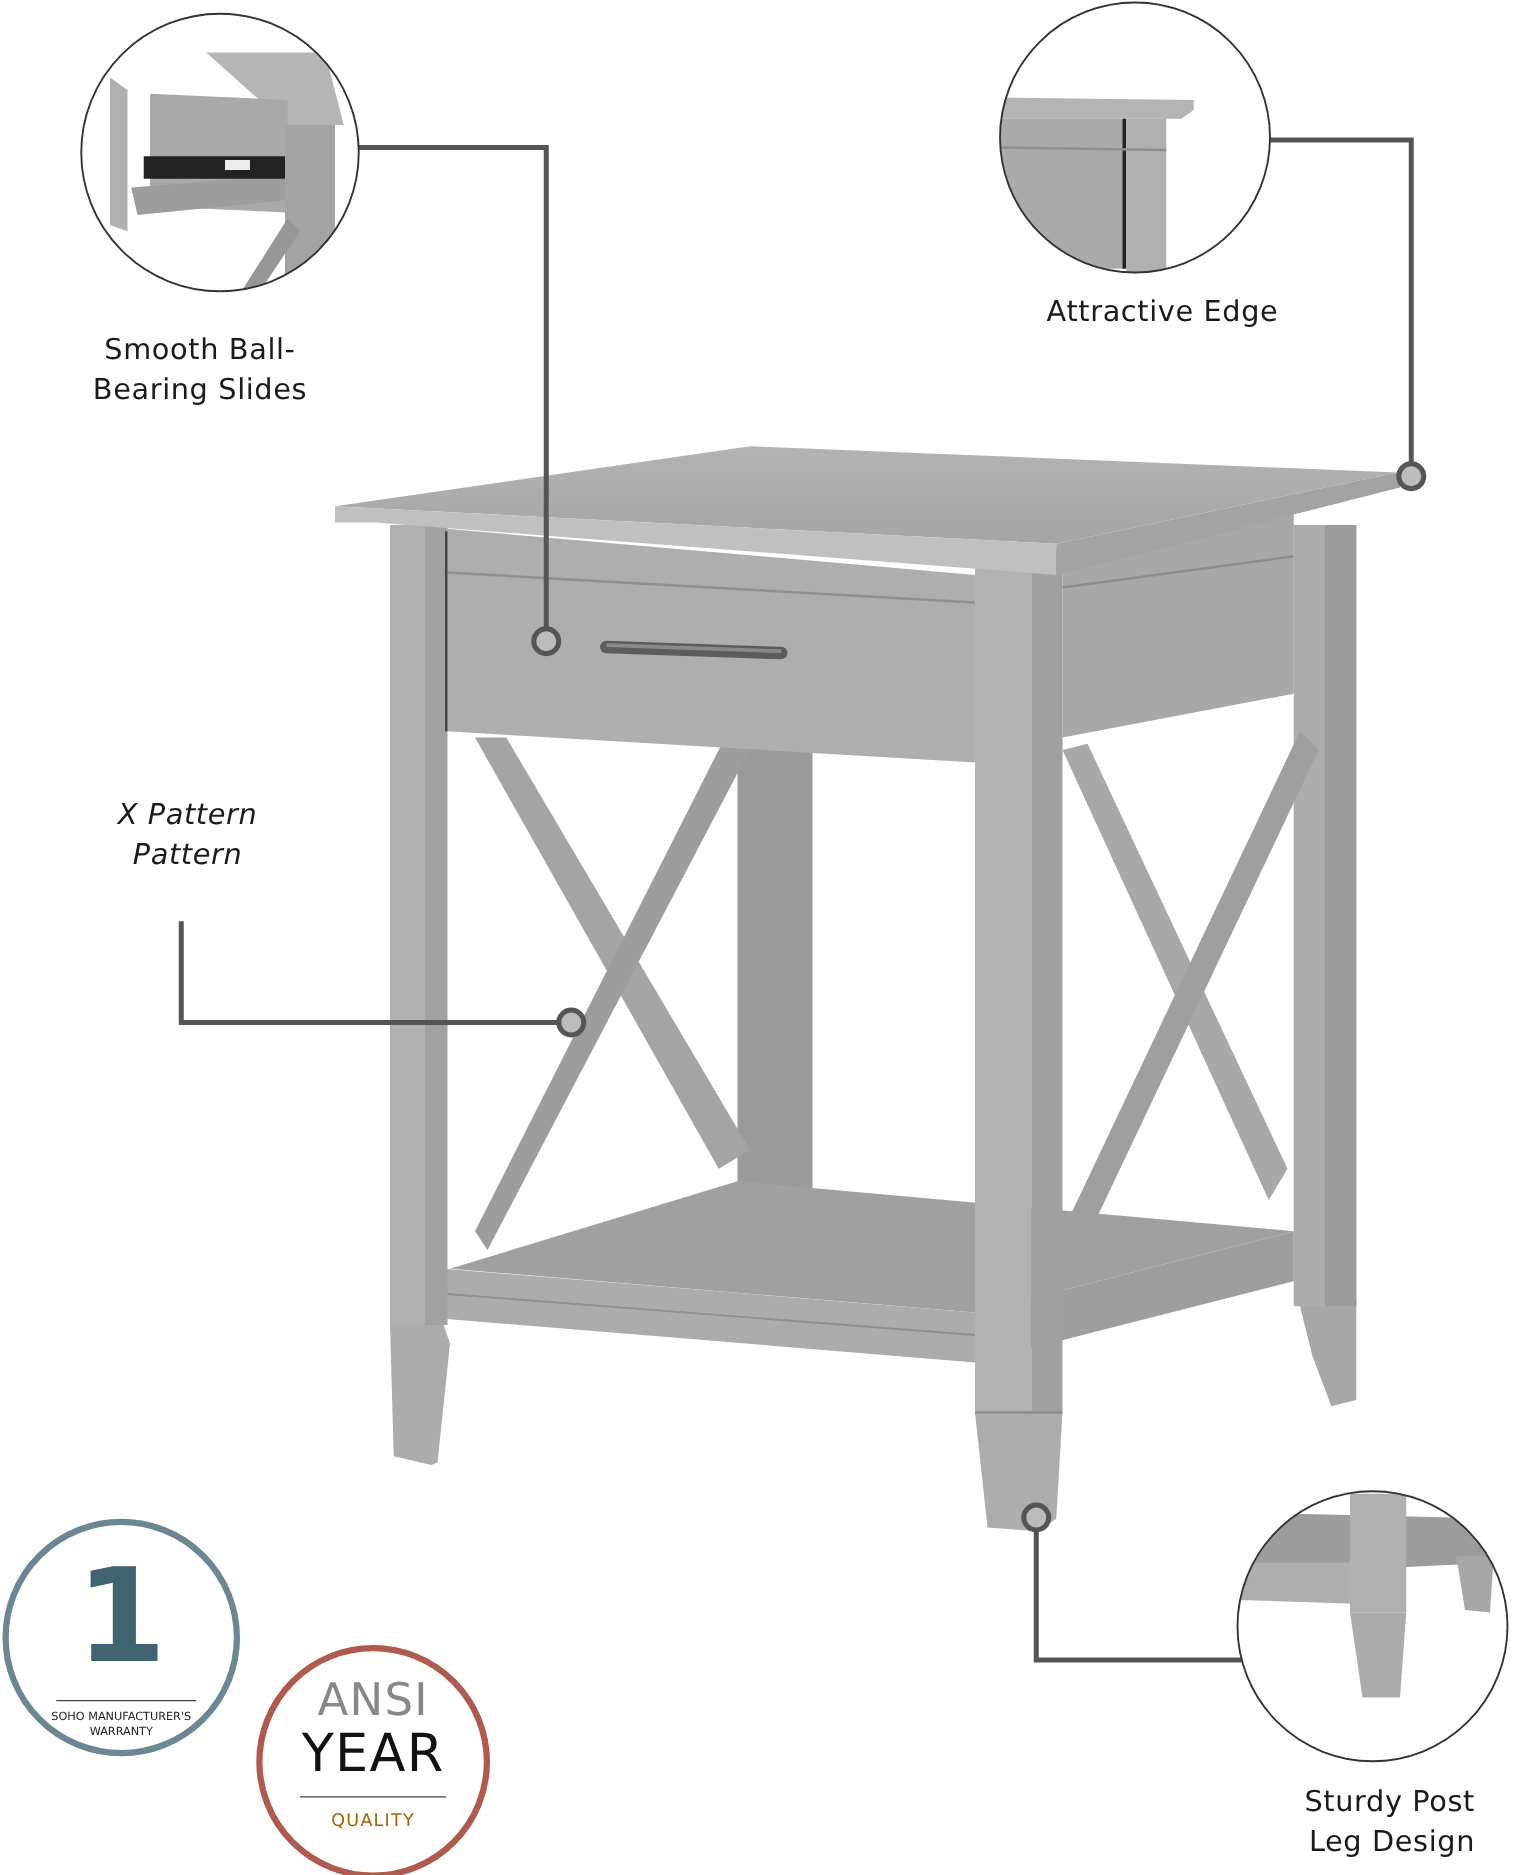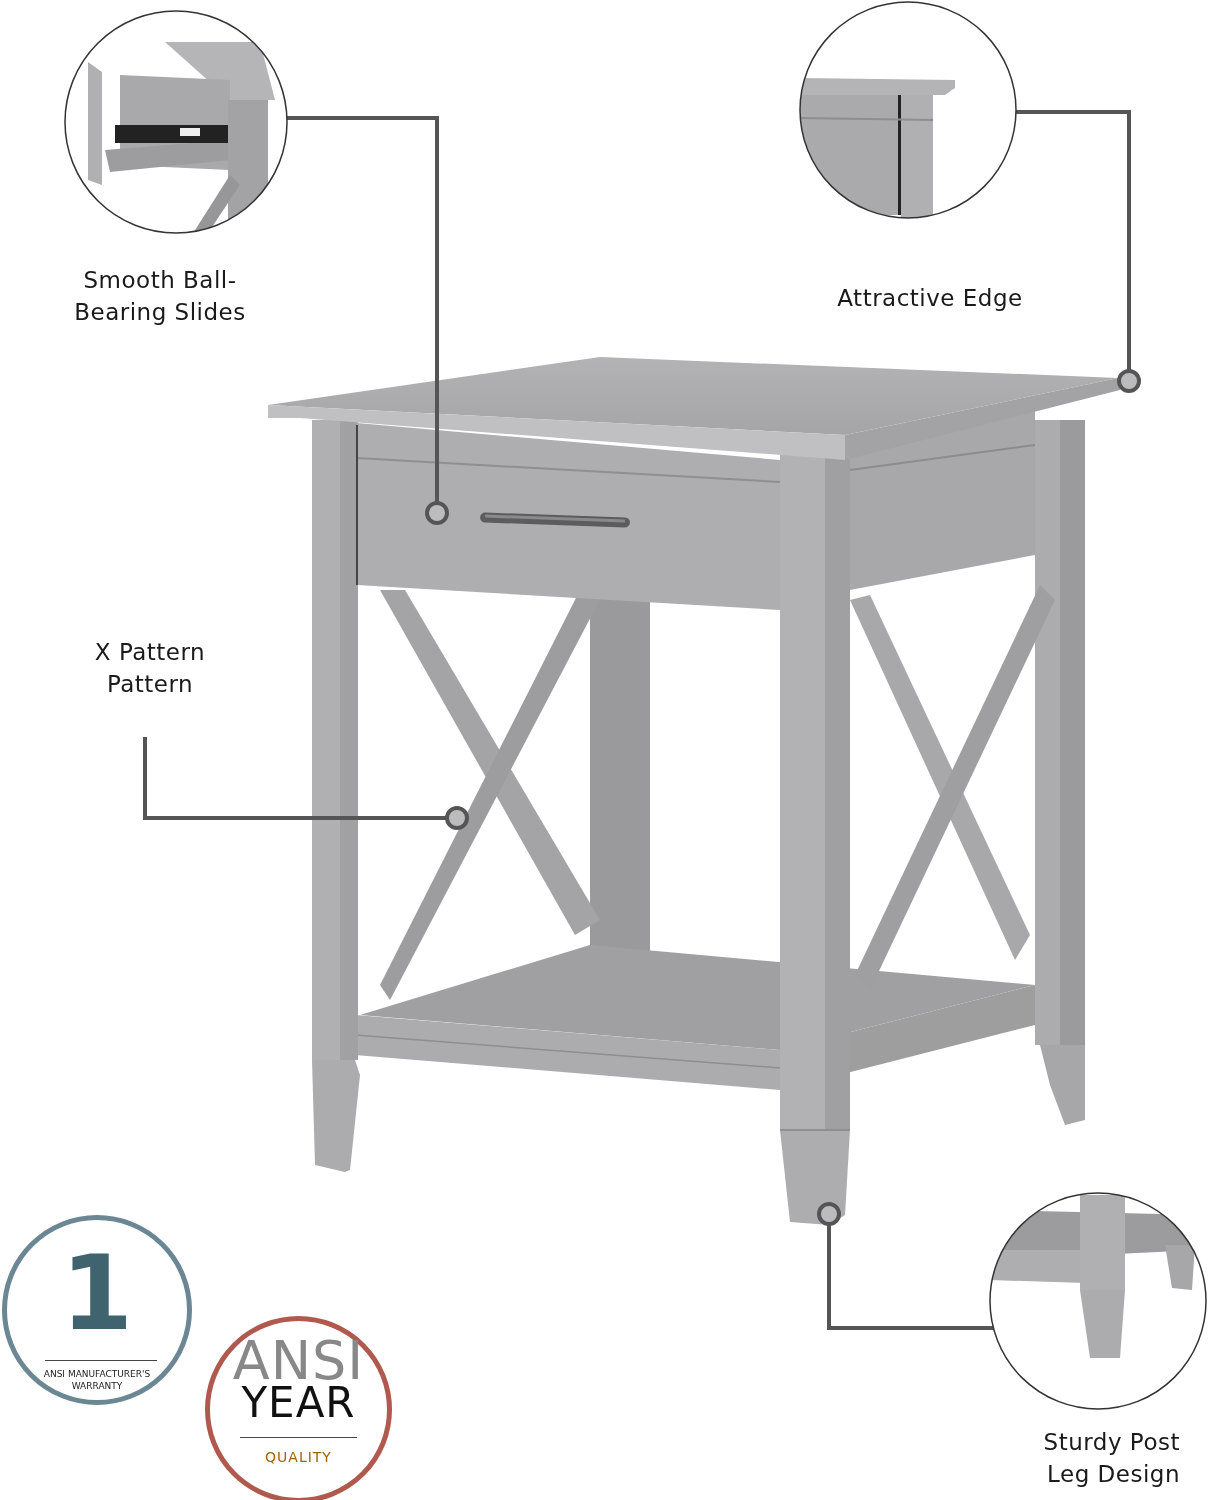--- a/index.html
+++ b/index.html
@@ -10,21 +10,21 @@
            line-height: 32px; letter-spacing: 0.5px; }
   .badge { position: absolute; border-radius: 50%; box-sizing: border-box; background: #fff;
            text-align: center; }
   .warranty { left: 2px; top: 1215px; width: 190px; height: 190px; border: 5px solid #6a8793; }
   .warranty .num { position: absolute; left: 0; right: 0; top: 18px; font-size: 104px; font-weight: bold;
                    color: #3f6470; line-height: 110px; }
   .warranty .rule { position: absolute; left: 38px; right: 30px; top: 140px; height: 1px; background: #444; }
   .warranty .txt { position: absolute; left: 10px; right: 10px; top: 148px; font-size: 9px; color: #222;
                    line-height: 12px; }
   .ansi { left: 205px; top: 1316px; width: 187px; height: 187px; border: 5px solid #b05a4f; }
-  .ansi .t1 { position: absolute; left: 0; right: 0; top: 18px; font-size: 54px; color: #888; line-height: 44px; letter-spacing: 1px; }
+  .ansi .t1 { position: absolute; left: 0; right: 0; top: 18px; font-size: 36px; color: #888; line-height: 44px; letter-spacing: 1px; }
   .ansi .t2 { position: absolute; left: 0; right: 0; top: 60px; font-size: 42px; color: #111; line-height: 44px; letter-spacing: 1px; }
   .ansi .rule { position: absolute; left: 30px; right: 30px; top: 116px; height: 1px; background: #444; }
   .ansi .t3 { position: absolute; left: 0; right: 0; top: 128px; font-size: 14px; color: #a16207; letter-spacing: 1px; }
 </style>
 </head>
 <body>
 
 <div class="canvas">
 <svg width="1211" height="1500" viewBox="0 0 1211 1500">
   <defs>
@@ -136,37 +136,37 @@
     </g>
     <circle cx="1098" cy="1301" r="108" fill="none" stroke="#333" stroke-width="1.5"></circle>
   </g>
 </svg>
 </div>
 
 <div class="label" style="left:50px; top:264px; width:220px;">
   <div>Smooth Ball-</div>
   <div>Bearing Slides</div>
 </div>
-<div class="label" style="left:810px; top:234px; width:240px;margin-top:48px;">
+<div class="label" style="left:810px; top:234px; width:240px;">
   <div>Attractive Edge</div>
 </div>
-<div class="label" style="left:60px; top:636px; width:180px;">
+<div class="label" style="left:60px; top:636px; width:180px;font-style:italic;">
   <div>X Pattern</div>
   <div>Pattern</div>
 </div>
 <div class="label" style="left:1000px; top:1426px; width:180px;text-align:right;">
   <div>Sturdy Post</div>
   <div>Leg Design</div>
 </div>
 
 <div class="badge warranty">
   <div class="num">1</div>
   <div class="rule"></div>
   <div class="txt">
-    <div>ANSI MANUFACTURER'S</div>
+    <div>SOHO MANUFACTURER'S</div>
     <div>WARRANTY</div>
   </div>
 </div>
 
 <div class="badge ansi">
   <div class="t1">ANSI</div>
   <div class="t2">YEAR</div>
   <div class="rule"></div>
   <div class="t3">QUALITY</div>
 </div>

